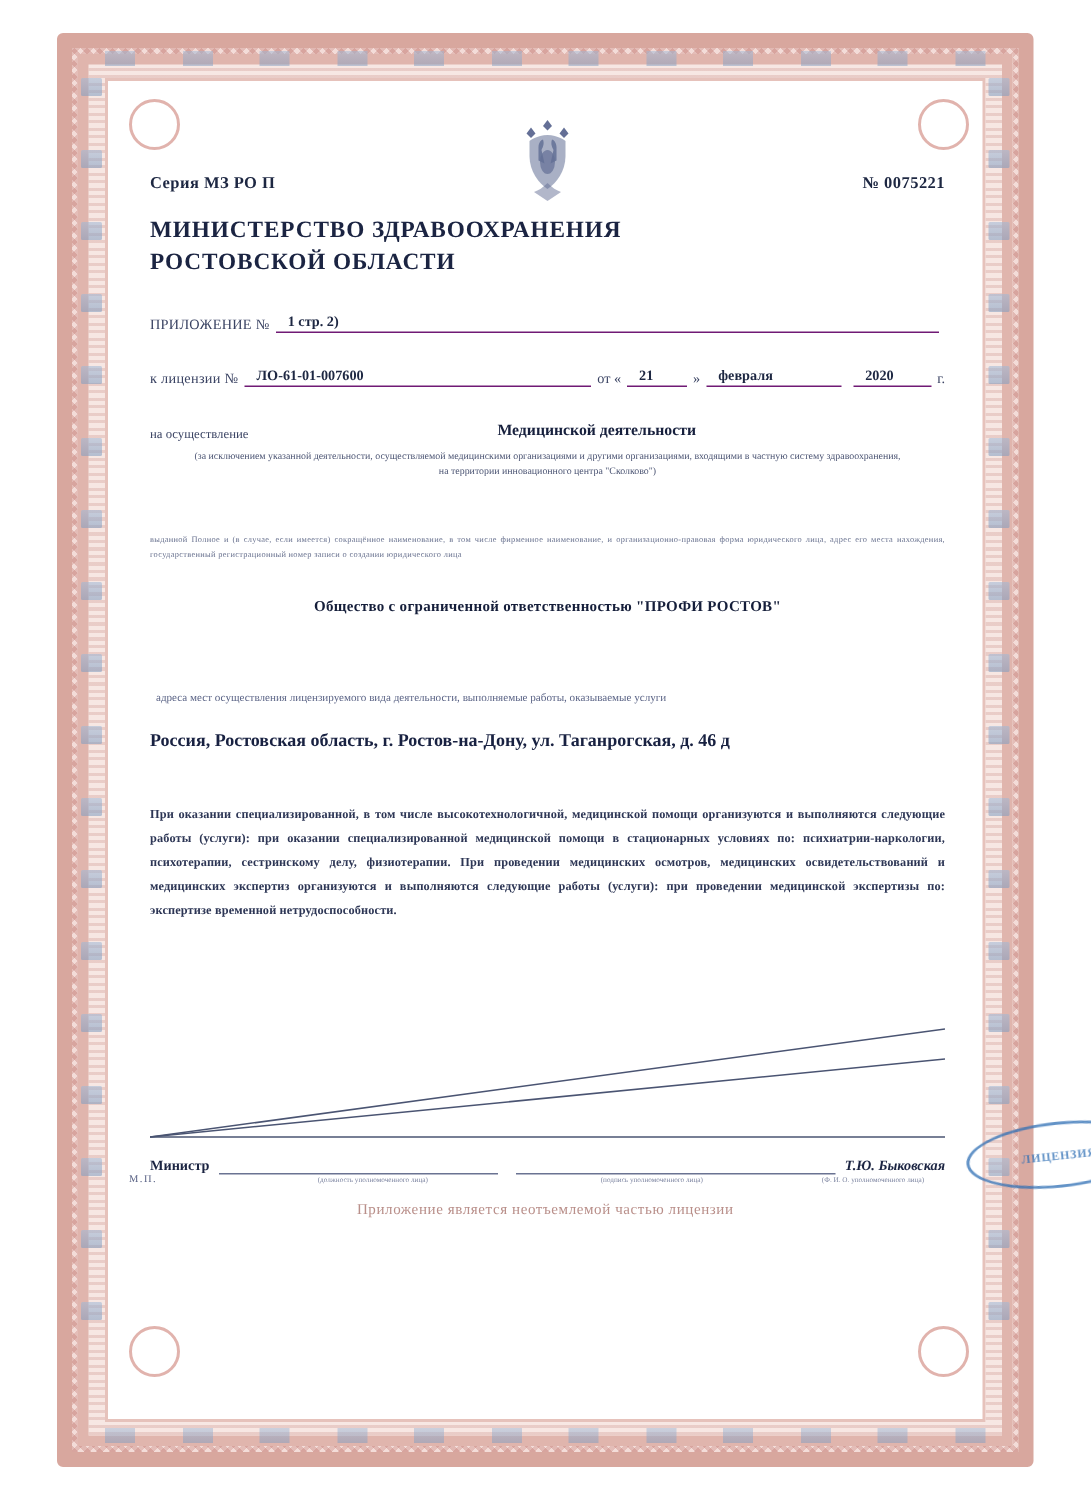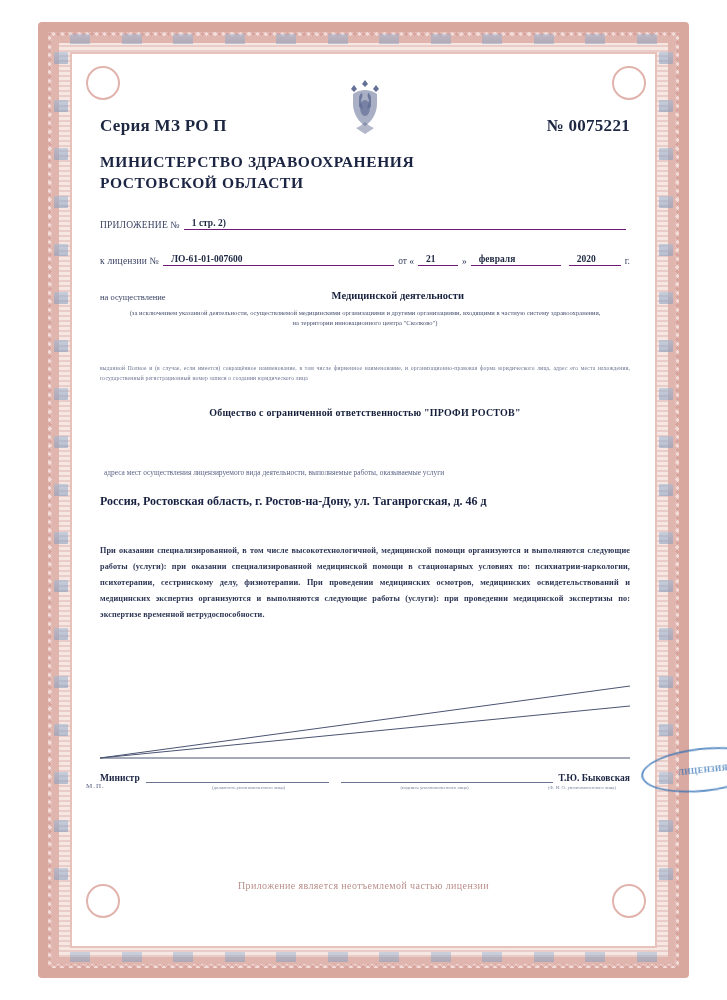--- a/index.html
+++ b/index.html
@@ -113,21 +113,21 @@
     top: 70px;
     width: 530px;
     height: 860px;
     color: #2c3550;
   }
 
   .topline {
     display: flex;
     justify-content: space-between;
     align-items: flex-end;
-    font-size: 17px;
+    font-size: 11px;
     font-weight: bold;
     letter-spacing: .3px;
     color: #1d2742;
     padding-top: 46px;
   }
   .topline .series,
   .topline .number { white-space: nowrap; }
 
   .emblem {
     position: absolute;
@@ -275,21 +275,21 @@
     margin: 0 6px;
     height: 12px;
   }
   .sign-row .line2 {
     flex: 1.15;
     border-bottom: 1px solid #6a7392;
     margin: 0 6px;
     height: 12px;
     position: relative;
   }
-  .sign-row .name { white-space: nowrap; }
+  .sign-row .name { white-space: nowrap; font-style: italic; }
   .sign-caps {
     display: flex;
     font-size: 4.8px;
     color: #7c84a0;
     margin-top: 2px;
   }
   .sign-caps .c1 { flex: 0 0 62px; }
   .sign-caps .c2 { flex: 1; text-align: center; }
   .sign-caps .c3 { flex: 1.15; text-align: center; }
   .sign-caps .c4 { flex: 0 0 96px; text-align: center; }
@@ -324,21 +324,21 @@
     top: 782px;
     font-size: 7px;
     color: #5b6486;
     letter-spacing: 1px;
   }
 
   .footer-note {
     position: absolute;
     left: 0;
     right: 0;
-    top: 880px;
+    top: 801px;
     text-align: center;
     font-size: 10px;
     color: #b98f8a;
     letter-spacing: .4px;
   }
 
   
   .page { filter: blur(0.35px); }
 </style>
 </head>

